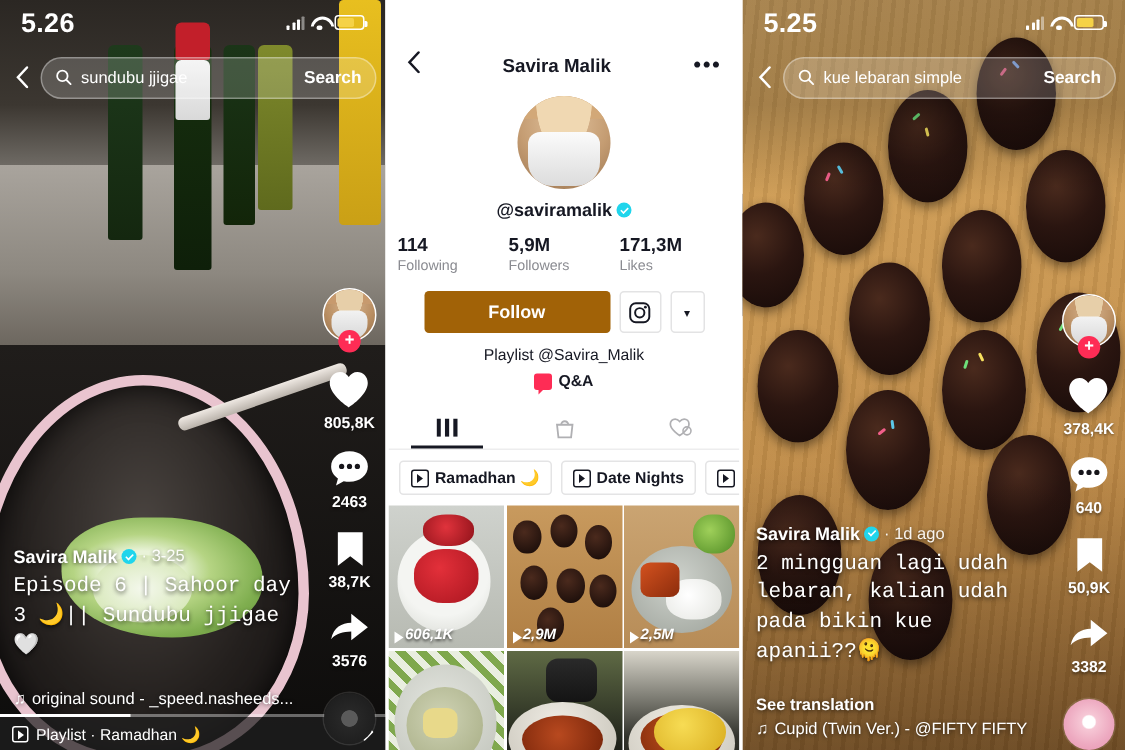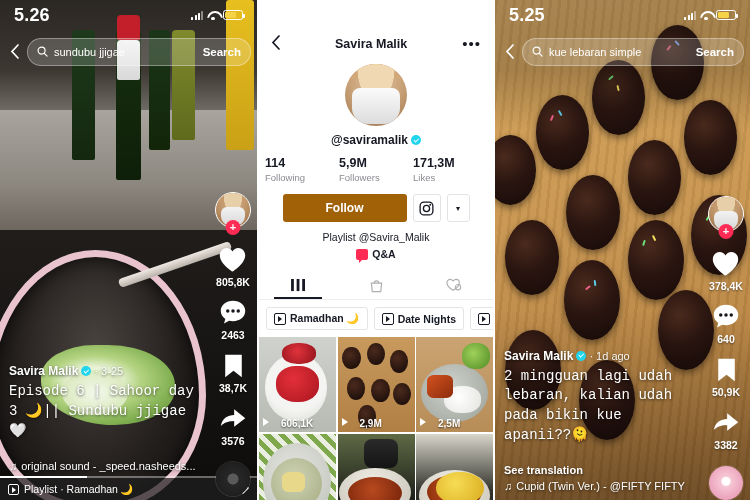--- a/index.html
+++ b/index.html
@@ -221,21 +221,21 @@
     display:flex; align-items:center; gap:4px; font-size:10.5px; font-weight:bold; color:#161823;
     white-space:nowrap; flex:0 0 auto; background:#fff;
   }
   .chip-ico { width:12px; height:12px; border:1.3px solid #161823; border-radius:2px; position:relative; flex:0 0 12px; }
   .chip-ico::after { content:""; position:absolute; left:3.4px; top:2.6px;
     border-left:4.4px solid #161823; border-top:3.2px solid transparent; border-bottom:3.2px solid transparent; }
   .grid { display:grid; grid-template-columns:repeat(3,1fr); gap:1.5px; }
   .cell { position:relative; height:95px; overflow:hidden; }
   .cell .views {
     position:absolute; left:4px; bottom:3px; color:#fff; font-size:10px; font-weight:bold;
-    display:flex; align-items:flex-start; gap:12px; text-shadow:0 1px 2px rgba(0,0,0,.6);
+    display:flex; align-items:flex-end; gap:1px; text-shadow:0 1px 2px rgba(0,0,0,.6);font-style:italic;
   }
   .play-tri { width:0; height:0; border-left:6px solid #fff; border-top:4px solid transparent;
     border-bottom:4px solid transparent; }
 </style>
 </head>
 <body>
 
 <div class="screens">
 
   <div class="panel p1">

